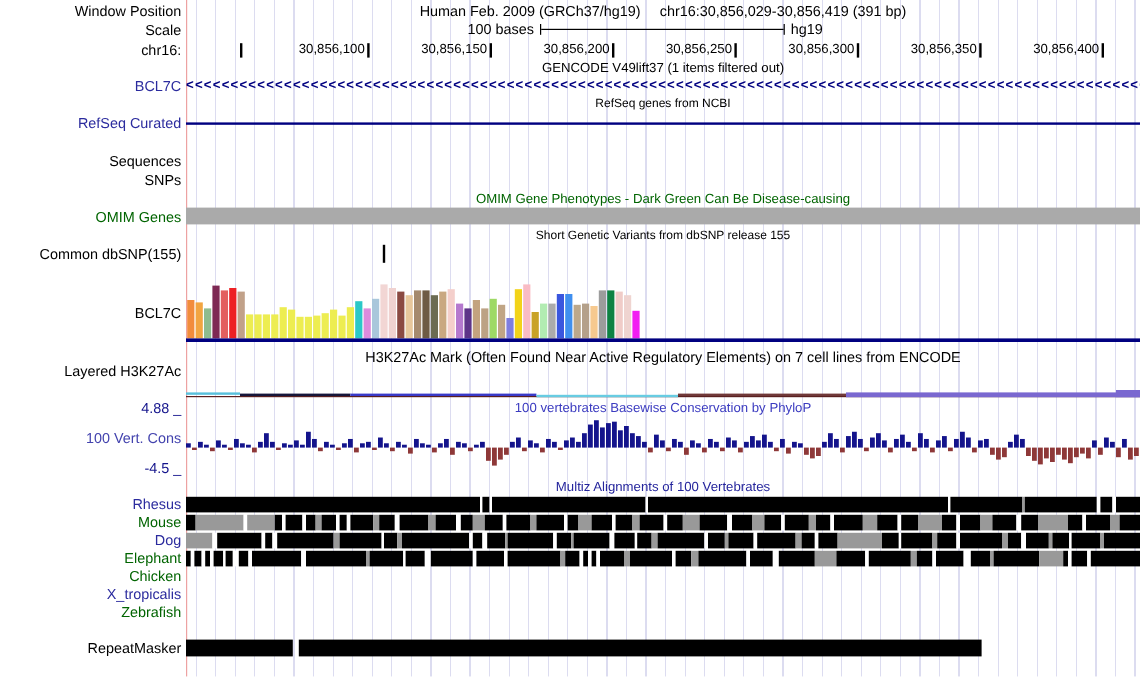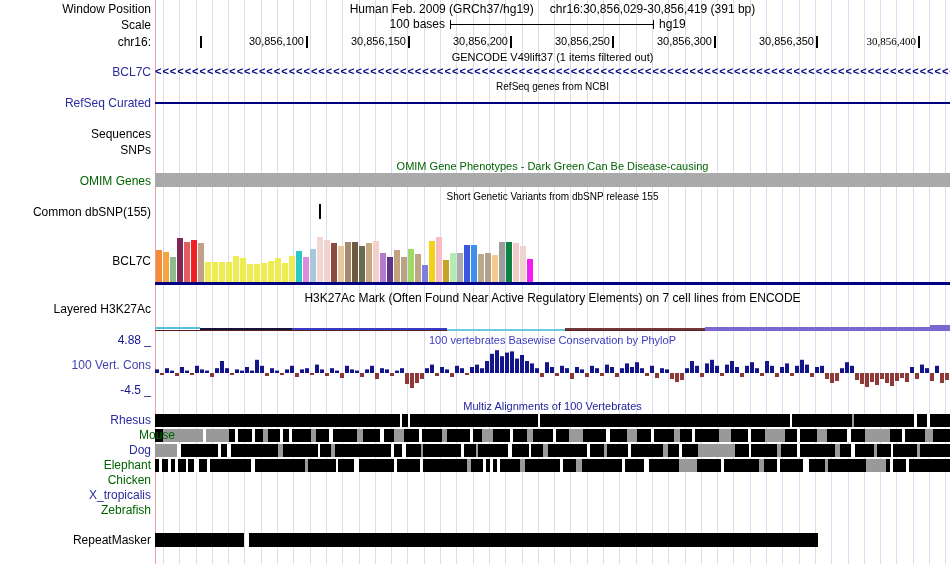--- a/index.html
+++ b/index.html
@@ -310,21 +310,21 @@
     <div style="position: absolute; right: 544px; top: 35px; font-size: 11px; color: rgb(0, 0, 0); z-index: 3;">30,856,150</div>
     <div style="position: absolute; left: 510px; top: 36px; width: 2px; height: 12px; background: rgb(0, 0, 0); z-index: 3;"></div>
     <div style="position: absolute; right: 442px; top: 35px; font-size: 11px; color: rgb(0, 0, 0); z-index: 3;">30,856,200</div>
     <div style="position: absolute; left: 612px; top: 36px; width: 2px; height: 12px; background: rgb(0, 0, 0); z-index: 3;"></div>
     <div style="position: absolute; right: 340px; top: 35px; font-size: 11px; color: rgb(0, 0, 0); z-index: 3;">30,856,250</div>
     <div style="position: absolute; left: 714px; top: 36px; width: 2px; height: 12px; background: rgb(0, 0, 0); z-index: 3;"></div>
     <div style="position: absolute; right: 238px; top: 35px; font-size: 11px; color: rgb(0, 0, 0); z-index: 3;">30,856,300</div>
     <div style="position: absolute; left: 816px; top: 36px; width: 2px; height: 12px; background: rgb(0, 0, 0); z-index: 3;"></div>
     <div style="position: absolute; right: 136px; top: 35px; font-size: 11px; color: rgb(0, 0, 0); z-index: 3;">30,856,350</div>
     <div style="position: absolute; left: 918px; top: 36px; width: 2px; height: 12px; background: rgb(0, 0, 0); z-index: 3;"></div>
-    <div style="position: absolute; right: 34px; top: 35px; font-size: 11px; color: rgb(0, 0, 0); z-index: 3; font-family: Liberation Serif, serif;">30,856,400</div>
+    <div style="position: absolute; right: 34px; top: 35px; font-size: 11px; color: rgb(0, 0, 0); z-index: 3;">30,856,400</div>
     <div style="position: absolute; left: 155px; top: 330px; width: 795px; height: 1px; background: rgb(90, 32, 32); z-index: 2;"></div>
     <div style="position: absolute; left: 155px; top: 327px; width: 45px; height: 2px; background: rgb(88, 192, 220); z-index: 2;"></div>
     <div style="position: absolute; left: 200px; top: 328px; width: 92px; height: 2px; background: rgb(22, 22, 58); z-index: 2;"></div>
     <div style="position: absolute; left: 292px; top: 328px; width: 155px; height: 2px; background: rgb(58, 58, 200); z-index: 2;"></div>
     <div style="position: absolute; left: 447px; top: 329px; width: 118px; height: 2px; background: rgb(104, 204, 226); z-index: 2;"></div>
     <div style="position: absolute; left: 565px; top: 328px; width: 140px; height: 2px; background: rgb(112, 56, 56); z-index: 2;"></div>
     <div style="position: absolute; left: 705px; top: 327px; width: 245px; height: 4px; background: rgb(122, 104, 208); z-index: 2;"></div>
     <div style="position: absolute; left: 930px; top: 325px; width: 20px; height: 6px; background: rgb(122, 104, 208); z-index: 2;"></div>
     <div style="position: absolute; left: 0px; width: 151px; text-align: right; top: 413px; font-size: 12px; z-index: 3; color: rgb(43, 43, 158);">Rhesus</div>
     <div style="position: absolute; left: 155px; top: 414px; width: 795px; height: 13px; display: flex; z-index: 2;">
@@ -337,21 +337,21 @@
       <div style="flex-grow: 250; background: rgb(0, 0, 0); height: 13px;"></div>
       <div style="flex-grow: 2; background: rgb(255, 255, 255); height: 13px;"></div>
       <div style="flex-grow: 60; background: rgb(0, 0, 0); height: 13px;"></div>
       <div style="flex-grow: 2; background: rgb(153, 153, 153); height: 13px;"></div>
       <div style="flex-grow: 60; background: rgb(0, 0, 0); height: 13px;"></div>
       <div style="flex-grow: 3; background: rgb(255, 255, 255); height: 13px;"></div>
       <div style="flex-grow: 10; background: rgb(0, 0, 0); height: 13px;"></div>
       <div style="flex-grow: 3; background: rgb(255, 255, 255); height: 13px;"></div>
       <div style="flex-grow: 20; background: rgb(0, 0, 0); height: 13px;"></div>
     </div>
-    <div style="position: absolute; left: 0px; width: 151px; text-align: right; top: 428px; font-size: 12px; z-index: 3; color: rgb(0, 100, 0); margin-left: 24px;">Mouse</div>
+    <div style="position: absolute; left: 0px; width: 151px; text-align: right; top: 428px; font-size: 12px; z-index: 3; color: rgb(0, 100, 0);">Mouse</div>
     <div style="position: absolute; left: 155px; top: 429px; width: 795px; height: 13px; display: flex; z-index: 2;">
       <div style="flex-grow: 5; background: rgb(0, 0, 0); height: 13px;"></div>
       <div style="flex-grow: 26; background: rgb(153, 153, 153); height: 13px;"></div>
       <div style="flex-grow: 2; background: rgb(255, 255, 255); height: 13px;"></div>
       <div style="flex-grow: 15; background: rgb(153, 153, 153); height: 13px;"></div>
       <div style="flex-grow: 4; background: rgb(0, 0, 0); height: 13px;"></div>
       <div style="flex-grow: 2; background: rgb(255, 255, 255); height: 13px;"></div>
       <div style="flex-grow: 9; background: rgb(0, 0, 0); height: 13px;"></div>
       <div style="flex-grow: 2; background: rgb(255, 255, 255); height: 13px;"></div>
       <div style="flex-grow: 5; background: rgb(0, 0, 0); height: 13px;"></div>

